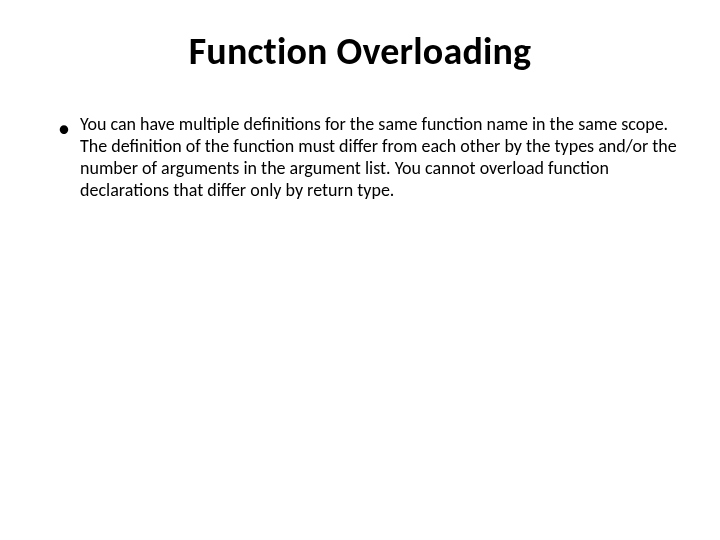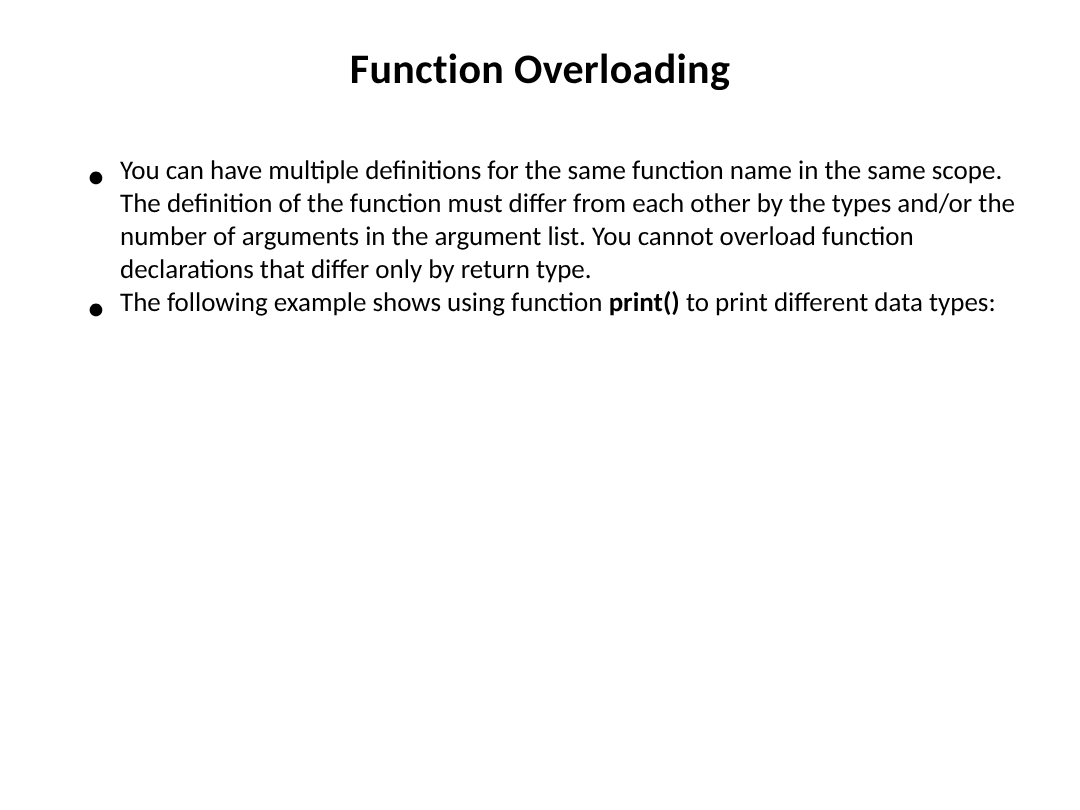--- a/index.html
+++ b/index.html
@@ -14,21 +14,21 @@
   }
   .slide {
     width: 720px;
     height: 540px;
     box-sizing: border-box;
     padding: 20px 40px 30px 40px;
   }
   .title {
     text-align: center;
     font-weight: 700;
-    font-size: 28px;
+    font-size: 38px;
     margin: 8px 0 40px 0;
     letter-spacing: 0.2px;
   }
   ul.body-list {
     list-style: none;
     padding: 0 0 0 18px;
     margin: 0;
   }
   ul.body-list > li {
     position: relative;
@@ -51,17 +51,14 @@
 </style>
 </head>
 <body>
 
 <div class="slide">
   <h1 class="title">Function Overloading</h1>
   <ul class="body-list">
     <li>
       <span>You can have multiple definitions for the same function name in the same scope. The definition of the function must differ from each other by the types and/or the number of arguments in the argument list. You cannot overload function declarations that differ only by return type.</span>
     </li>
-    <li>
-      <span>The following example shows using function </span><span class="bold">print()</span><span> to print different data types:</span>
-    </li>
   </ul>
 </div>
 
 </body></html>

